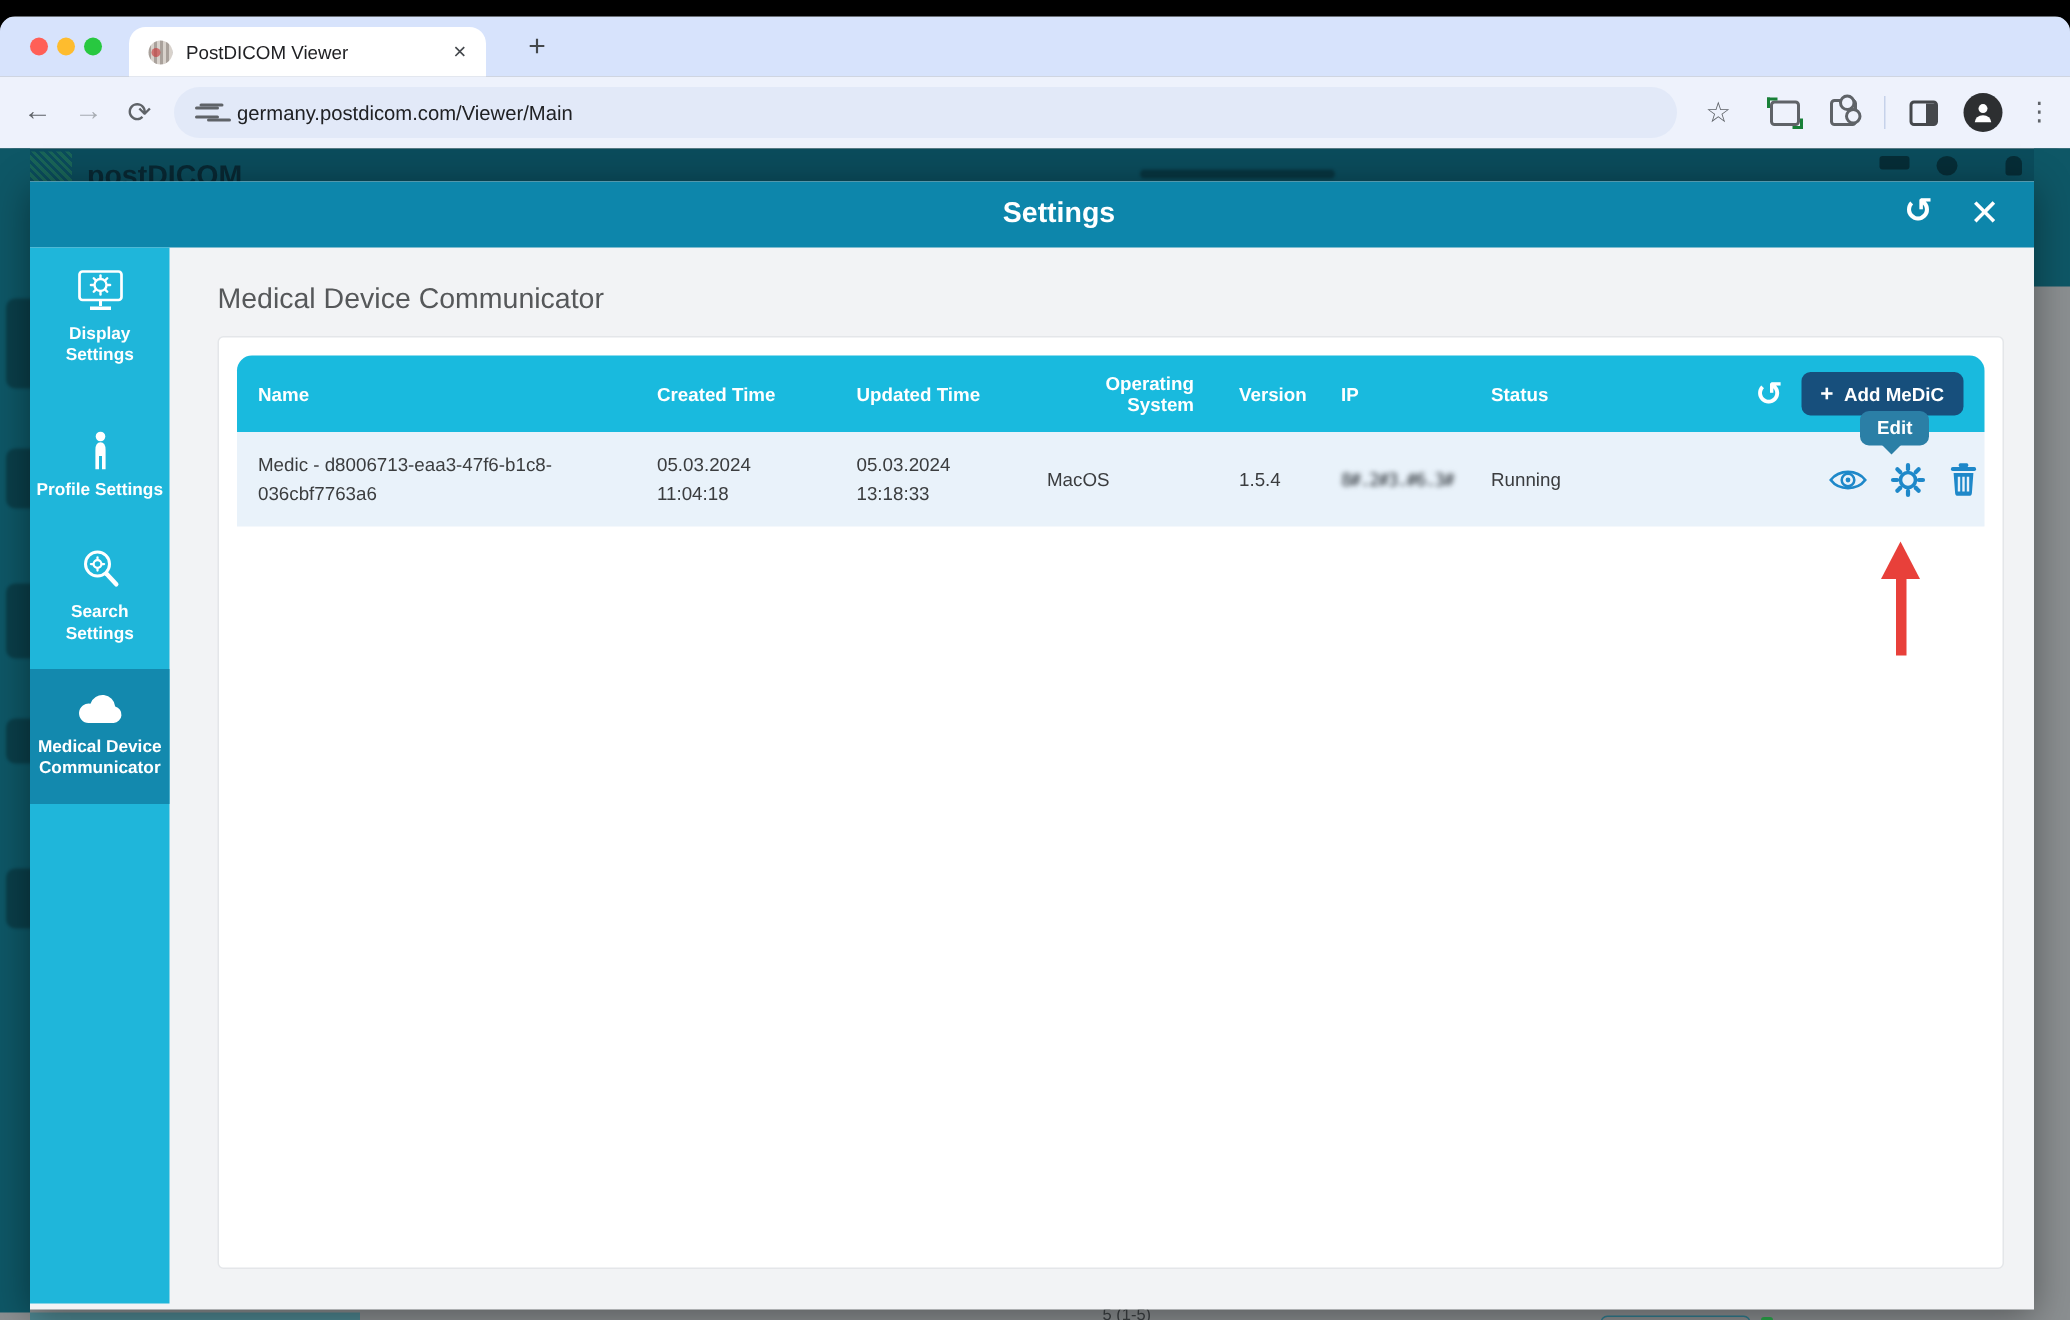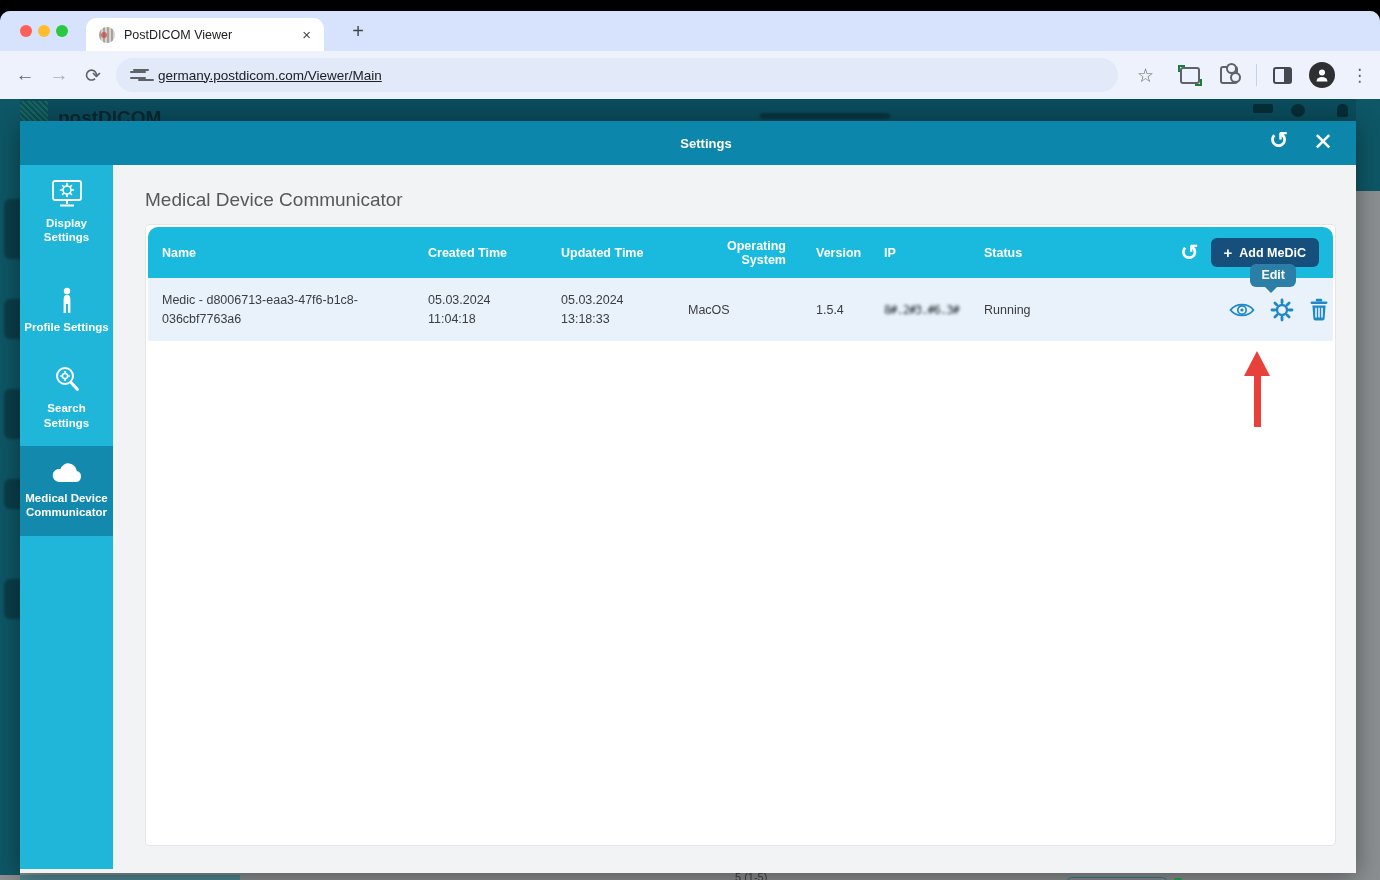--- a/index.html
+++ b/index.html
@@ -22,21 +22,21 @@
 
   .toolbar { position:absolute; top:40px; left:0; right:0; height:48px; background:#eef2fc; display:flex; align-items:center; }
   .nav-ic { font-size:19px; color:#5f6368; width:34px; text-align:center; }
   .nav-back { margin-left:8px; }
   .nav-fwd { color:#a8adb3; }
   .urlbar { margin-left:6px; width:1002px; height:34px; background:#e2e9f8; border-radius:17px; display:flex; align-items:center; padding:0 14px; }
   .tune-ic { width:16px; height:12px; position:relative; flex:0 0 16px; }
   .tune-ic::before, .tune-ic::after { content:""; position:absolute; left:0; right:0; height:2px; background:#5f6368; border-radius:1px; }
   .tune-ic::before { top:2px; box-shadow:3px -2px 0 0 #5f6368; }
   .tune-ic::after { bottom:2px; box-shadow:8px 2px 0 0 #5f6368; }
-  .url-text { font-size:13.5px; color:#202124; margin-left:12px;text-decoration:underline; }
+  .url-text { font-size:13.5px; color:#202124; margin-left:12px; }
   .tb-right { position:absolute; right:0; top:40px; height:48px; display:flex; align-items:center; }
   .star-ic { font-size:19px; color:#5f6368; margin-right:26px; }
   .cap-ic { width:20px; height:17px; position:relative; margin-right:20px; border:2px solid #5f6368; border-radius:3px; }
   .cap-ic::before,.cap-ic::after { content:""; position:absolute; width:5px; height:5px; }
   .cap-ic::before { left:-4px; top:-4px; border-left:2px solid #188038; border-top:2px solid #188038; box-shadow:20px 0 0 -1px transparent; }
   .cap-ic::after { right:-4px; bottom:-4px; border-right:2px solid #188038; border-bottom:2px solid #188038; }
   .puz-ic { width:18px; height:18px; border:2px solid #5f6368; border-radius:3px; position:relative; margin-right:18px; }
   .puz-ic::before { content:""; position:absolute; top:-5px; left:4px; width:7px; height:7px; border-radius:50%; border:2px solid #5f6368; background:#eef2fc; }
   .puz-ic::after { content:""; position:absolute; right:-5px; top:4px; width:7px; height:7px; border-radius:50%; border:2px solid #5f6368; background:#eef2fc; }
   .tb-divider { width:1px; height:22px; background:#c6d2ea; margin-right:16px; }
@@ -61,33 +61,33 @@
   .pg-bottom { position:absolute; left:0; right:0; bottom:3px; height:13px; background:#8b8f91; }
   .pg-bottom-teal { position:absolute; left:20px; width:220px; top:0; bottom:0; background:#4e8791; }
   .pg-count { position:absolute; left:735px; top:-4px; font-size:11px; color:#3c4043; }
   .pg-btn-outline { position:absolute; left:1067px; top:2px; width:100px; height:9px; border:1.5px solid #2e7d8f; border-radius:5px; }
   .pg-green-dot { position:absolute; left:1174px; top:3px; width:8px; height:7px; background:#2aa84a; border-radius:2px; }
   .pg-black { position:absolute; left:0; right:0; bottom:0; height:3px; background:#0d0d0d; }
 
   
   .modal { position:absolute; left:20px; top:22px; width:1336px; height:752px; background:#f2f3f5; box-shadow:0 4px 24px rgba(0,0,0,.4); }
   .m-header { position:absolute; top:0; left:0; right:0; height:44px; background:#0d86ab; display:flex; align-items:center; }
-  .m-title { position:absolute; left:0; right:0; text-align:center; color:#fff; font-weight:bold; font-size:13px;padding-left:36px; }
+  .m-title { position:absolute; left:0; right:0; text-align:center; color:#fff; font-weight:bold; font-size:19px;padding-left:36px; }
   .m-refresh { position:absolute; right:62px; top:6px; color:#fff; font-size:23px; font-weight:bold; width:30px; text-align:center; }
   .m-close { position:absolute; right:18px; top:7px; color:#fff; font-size:24px; width:30px; text-align:center; font-weight:normal; }
 
   .m-sidebar { position:absolute; left:0; top:44px; width:93px; bottom:4px; background:#1fb6da; }
   .sb-item { display:flex; flex-direction:column; align-items:center; text-align:center; padding:14px 4px 16px; }
   .sb-item.first { padding-top:26px; }
   .sb-item.active { background:#1389ae; }
   .sb-label { margin-top:7px; color:#fff; font-weight:bold; font-size:11.5px; line-height:1.25; }
 
   .m-content { position:absolute; left:93px; top:44px; right:0; bottom:0; padding:24px 20px 0 32px; }
   .page-heading { font-size:19px; color:#56585a; }
-  .card { margin-top:13px; background:#fff; border:1px solid #e4e6e9; border-radius:4px; height:622px; padding:2px; }
+  .card { margin-top:13px; background:#fff; border:1px solid #e4e6e9; border-radius:4px; height:622px; padding:12px; }
   .tbl { position:relative; width:100%; }
   .tbl-head { display:flex; background:#19bade; border-radius:10px 10px 0 0; height:51px; align-items:center; color:#fff; font-weight:bold; font-size:12.5px; }
   .tbl-row { display:flex; background:#e9f2fa; min-height:63px; align-items:center; color:#3b3d3f; font-size:12.5px; }
   .c-name { width:280px; padding-left:14px; }
   .c-created { width:133px; }
   .c-updated { width:127px; }
   .c-os { width:128px; }
   .c-version { width:68px; }
   .c-ip { width:100px; }
   .c-status { width:170px; }

